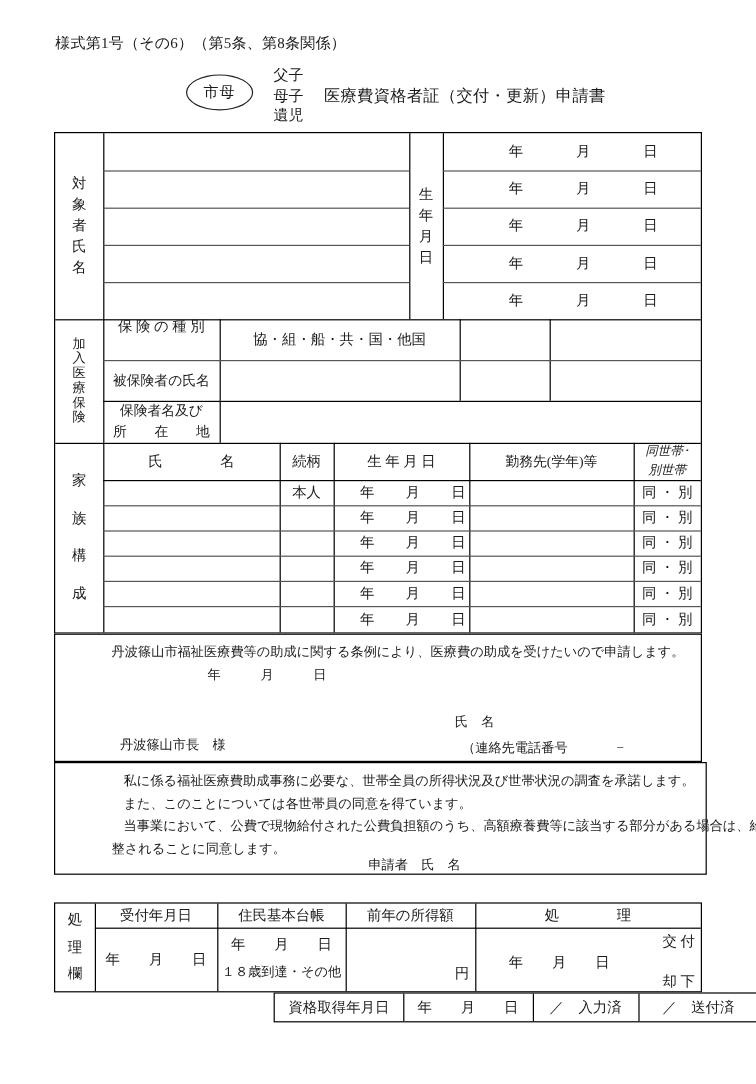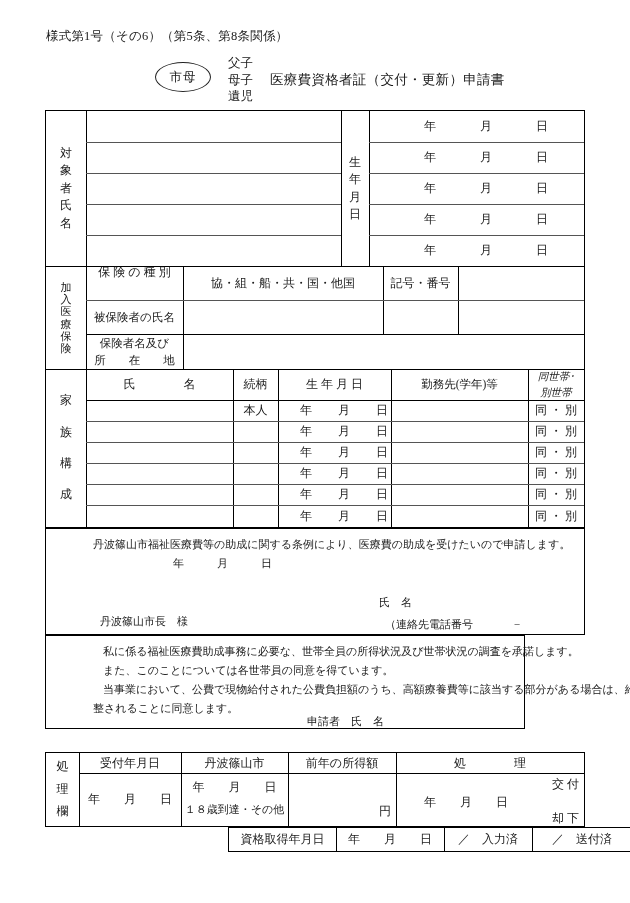--- a/index.html
+++ b/index.html
@@ -211,21 +211,20 @@
       <span>加</span>
       <span>入</span>
       <span>医</span>
       <span>療</span>
       <span>保</span>
       <span>険</span>
     </div>
 
     <div class="cell" style="left:40px; top:144px; width:97px; height:34px;">保 険 の 種 別</div>
     <div class="cell" style="left:137px; top:155px; width:200px; height:34px;">協・組・船・共・国・他国</div>
-    <div class="cell" style="left:337px; top:155px; width:75px; height:34px;">記号・番号</div>
     <div class="cell" style="left:412px; top:155px; width:126px; height:34px;"></div>
 
     <div class="cell" style="left:40px; top:189px; width:97px; height:34px; font-size:11.5px;">被保険者の氏名</div>
     <div class="cell" style="left:137px; top:189px; width:200px; height:34px;"></div>
     <div class="cell" style="left:412px; top:189px; width:126px; height:34px;"></div>
 
     <div class="vtext" style="left:40px; top:223px; width:97px; height:35px; font-size:11.5px;">
       <span>保険者名及び</span>
       <span>所　　在　　地</span>
     </div>
@@ -332,21 +331,21 @@
     </div>
     <div class="para" style="left:15px; top:83px;">丹波篠山市長　様</div>
     <div class="para" style="left:300px; top:86px;">
       <span>（連絡先電話番号</span>
       <span style="margin-left:38px;">−</span>
       <span style="margin-left:58px;">−</span>
       <span style="margin-left:50px;">）</span>
     </div>
   </div>
 
-  <div class="frame" style="left:45px; top:635px; width:480px; height:94px;">
+  <div class="frame" style="left:45px; top:635px; width:544px; height:94px;">
     <div class="para" style="left:8px; top:6px; width:524px;">
       <div class="row indent1">私に係る福祉医療費助成事務に必要な、世帯全員の所得状況及び世帯状況の調査を承諾します。</div>
       <div class="row indent1">また、このことについては各世帯員の同意を得ています。</div>
       <div class="row indent1">当事業において、公費で現物給付された公費負担額のうち、高額療養費等に該当する部分がある場合は、給付調</div>
       <div class="row">整されることに同意します。</div>
     </div>
     <div class="para" style="left:222px; top:76px;">申請者　氏　名</div>
   </div>
 
   <div class="frame" style="left:45px; top:752px; width:540px; height:100px; border:none;">
@@ -358,21 +357,21 @@
       <div class="vline thick" style="left:350px; top:0; height:73px;"></div>
       <div class="hline thick" style="left:33px; top:20px; width:505px;"></div>
 
       <div class="vtext" style="left:0; top:0; width:33px; height:73px;">
         <span style="margin:2.5px 0;">処</span>
         <span style="margin:2.5px 0;">理</span>
         <span style="margin:2.5px 0;">欄</span>
       </div>
 
       <div class="cell" style="left:33px; top:0; width:102px; height:20px;">受付年月日</div>
-      <div class="cell" style="left:135px; top:0; width:107px; height:20px;">丹波篠山市</div>
+      <div class="cell" style="left:135px; top:0; width:107px; height:20px;">住民基本台帳</div>
       <div class="cell" style="left:242px; top:0; width:108px; height:20px;">前年の所得額</div>
       <div class="cell" style="left:350px; top:0; width:188px; height:20px;">処　　　　理</div>
 
       <div class="cell" style="left:33px; top:20px; width:102px; height:53px;">年　　月　　日</div>
 
       <div class="cell" style="left:135px; top:24px; width:107px; height:20px;">年　　月　　日</div>
       <div class="cell" style="left:135px; top:46px; width:107px; height:20px; font-size:11px;">１８歳到達・その他</div>
 
       <div class="cell right" style="left:242px; top:48px; width:103px; height:20px;">円</div>
 

